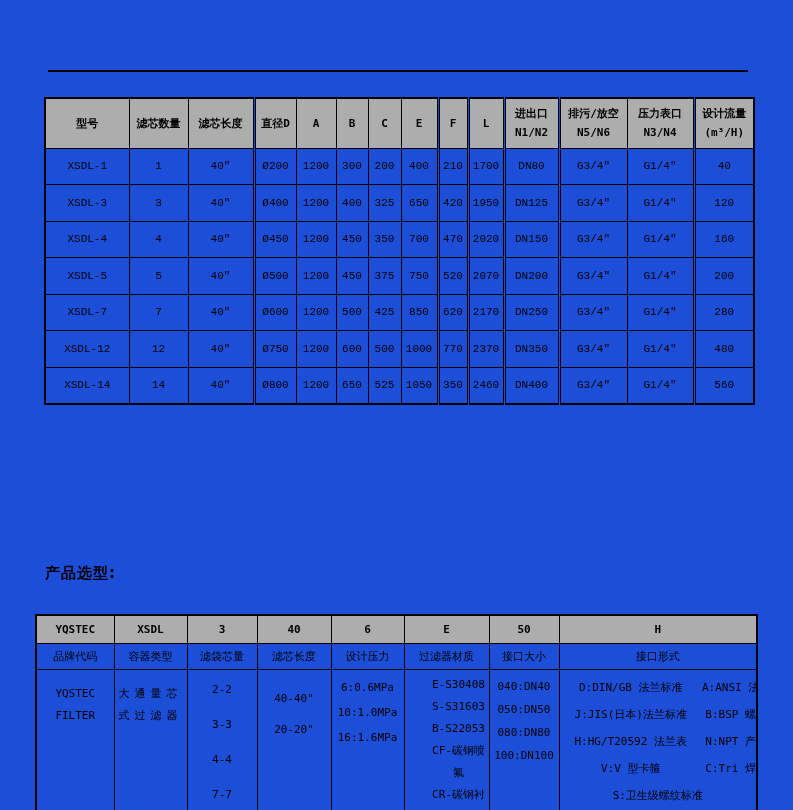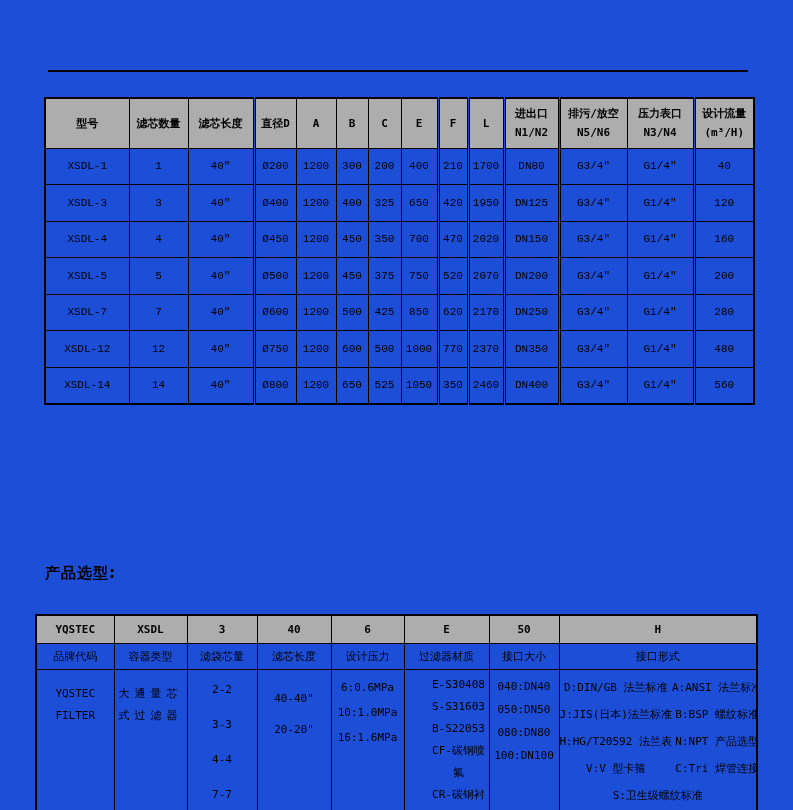--- a/index.html
+++ b/index.html
@@ -43,21 +43,21 @@
   .c-len{padding-top:13px !important;}
   .c-len .line{line-height:31px;}
   .c-press{padding-top:5px !important;}
   .c-press .line{line-height:25px;}
   .c-mat{padding-top:4px !important;}
   .c-mat .line{line-height:22px;padding-left:24px;}
   .c-size{padding-top:5px !important;}
   .c-size .line{line-height:23px;}
   .c-if{padding-top:4px !important;}
   .if-cols{display:flex;}
-  .if-col{flex:1;}
+  .if-col{flex:1;margin-left:15px;}
   .if-col .line{line-height:27px;white-space:nowrap;}
   .if-bottom{line-height:27px;}
 </style>
 </head>
 <body>
 
 <div class="page">
 
   <div class="top-rule"></div>
 

